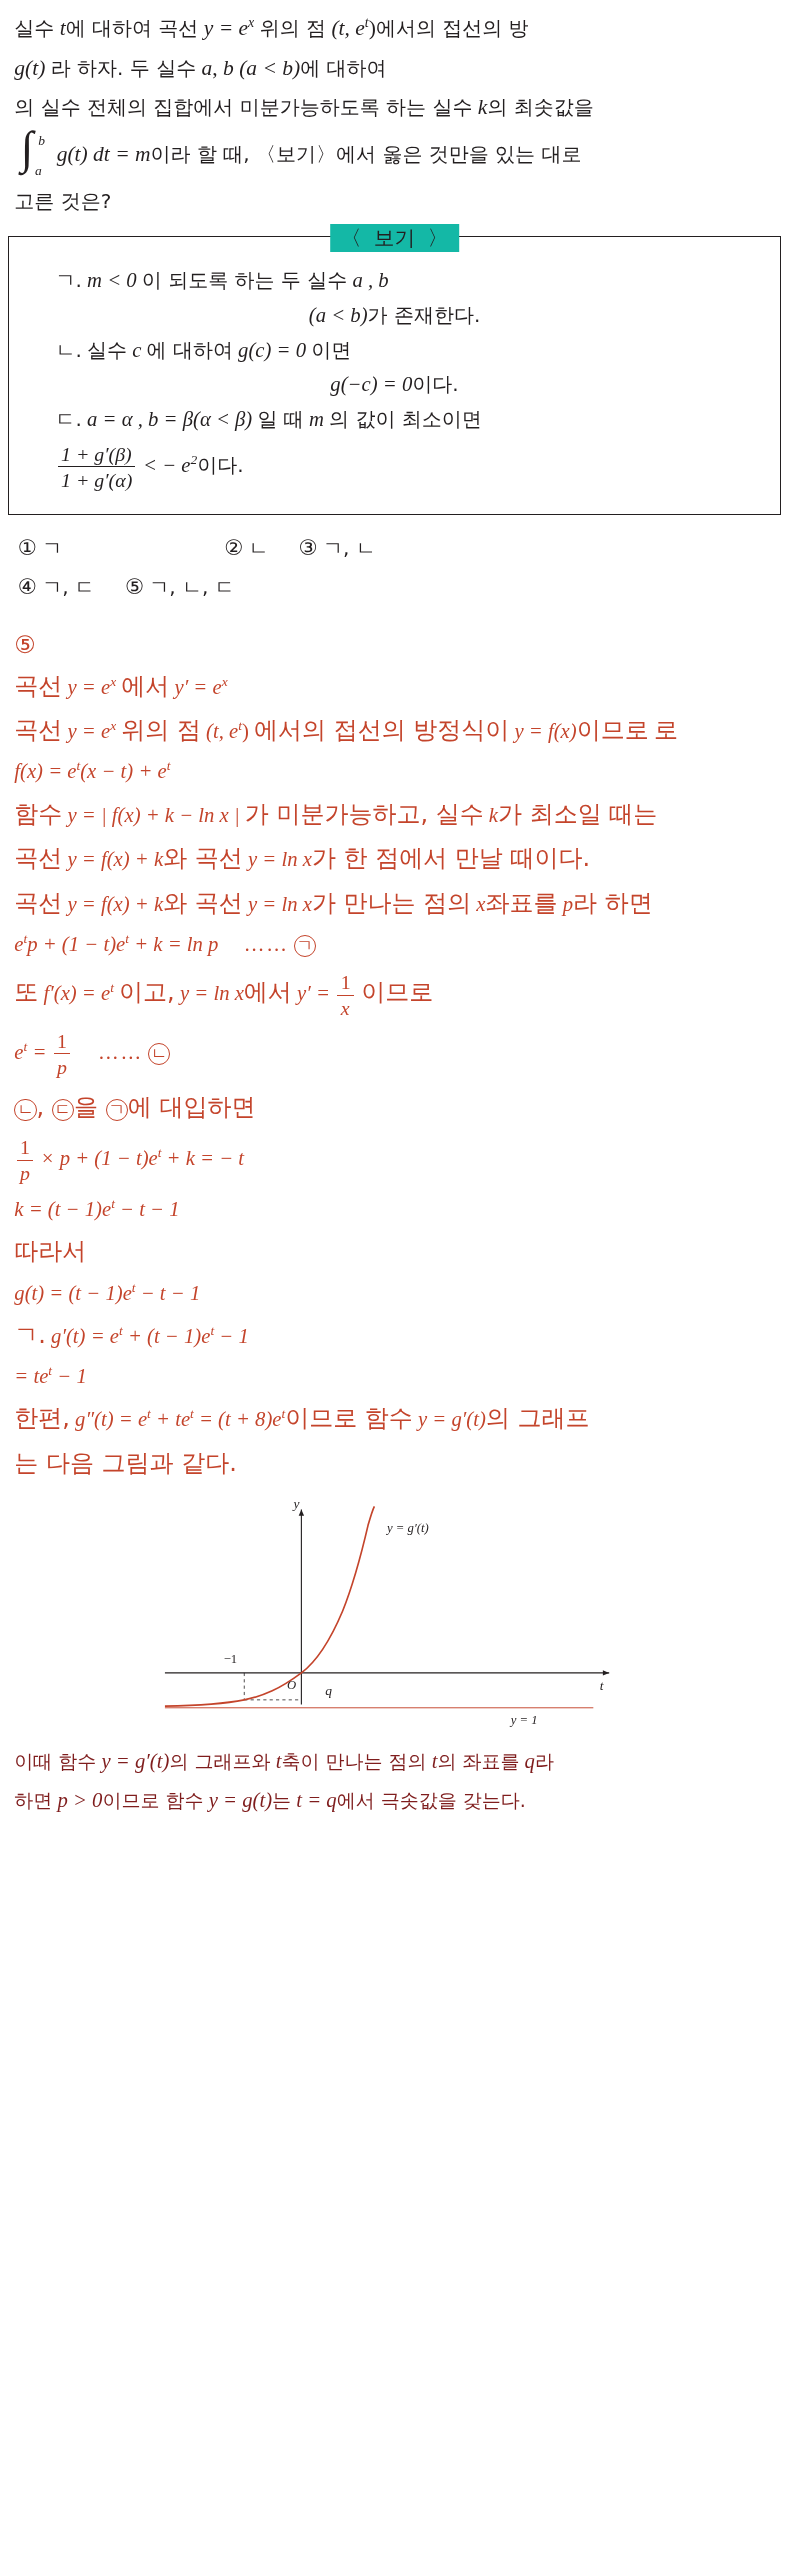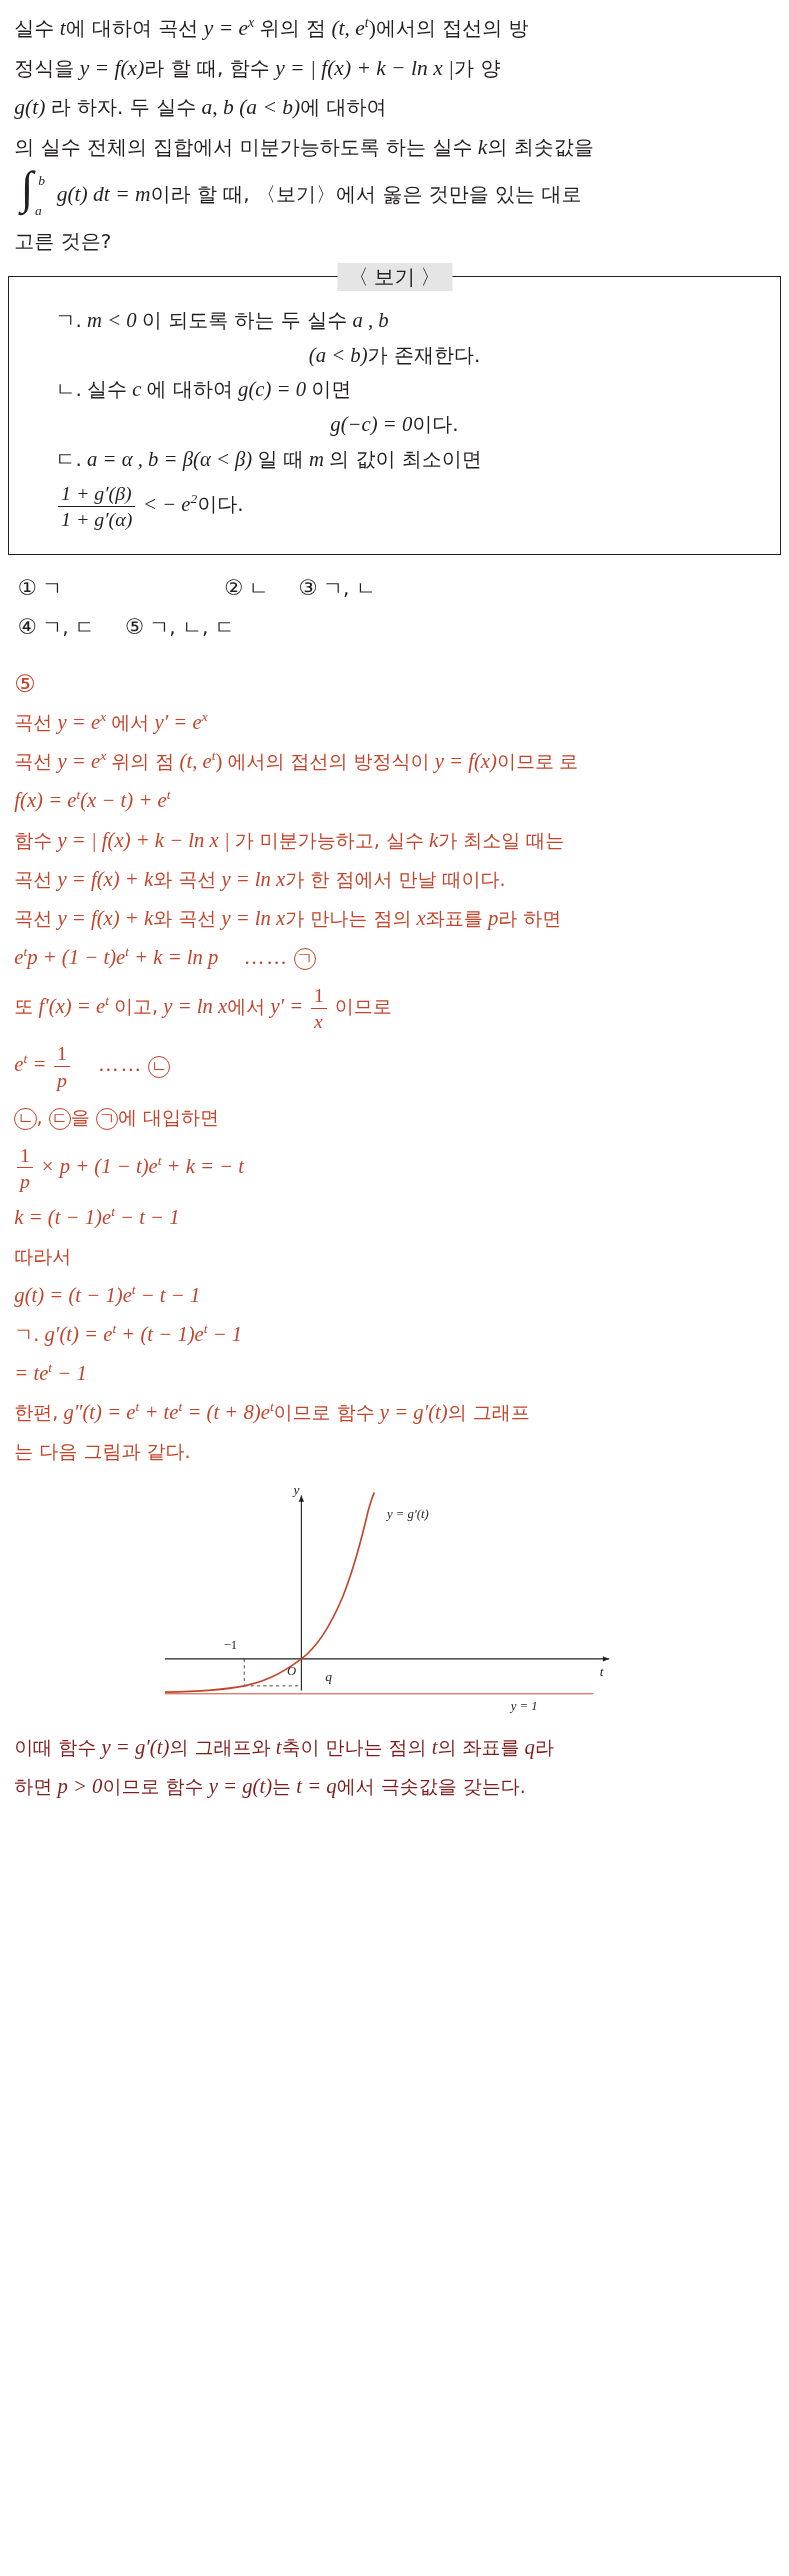--- a/index.html
+++ b/index.html
@@ -83,24 +83,24 @@
     border: 1.6px solid #231f20;
     position: relative;
     padding: 27px 17.5px 20.7px 17.5px;
     min-height: 183px;
   }
   .bogi-title {
     position: absolute;
     top: -13.5px;
     left: 50%;
     transform: translateX(-50%);
-    background: #e5e5e5;
+    background: #14b8a6;
     padding: 0 11px;
     font-size: 20.7px;
-    font-family: Liberation Serif, serif;
+    font-family: Liberation Mono, monospace;
   }
   .bogi-line {
     font-size: 20.7px;
     line-height: 1.6;
     margin-bottom: 1.6px;
   }
   .center {
     text-align: center;
   }
   .indent1 { padding-left: 29px; }
@@ -146,21 +146,21 @@
     font-family: "DejaVu Sans", sans-serif;
   }
   .sol {
     padding: 8px 14.3px 0 14.3px;
     color: #c4442b;
     font-size: 20.7px;
     line-height: 1.62;
   }
   .sol .ko {
     font-family: "DejaVu Sans", sans-serif;
-    font-size: 19px;
+    font-size: 24px;
     text-align: center;
   }
   .sol .line { margin-bottom: 5.6px; }
   .circ {
     display: inline-block;
     border: 1.3px solid currentColor;
     border-radius: 50%;
     width: 1.22em;
     height: 1.22em;
     line-height: 1.2em;
@@ -190,25 +190,20 @@
 
   <div class="q-block">
     <div class="line">
       <span class="ko">실수</span>
       <span class="mi">t</span><span class="ko">에 대하여 곡선</span>
       <span class="mi">y = e</span><sup class="e">x</sup>
       <span class="ko">위의 점</span>
       <span class="mi">(t, e</span><sup class="e">t</sup><span class="mo">)</span><span class="ko">에서의 접선의 방</span>
     </div>
     <div class="line">
-      <span class="ko">정식을</span>
-      <span class="mi">y = f(x)</span><span class="ko">라 할 때, 함수</span>
-      <span class="mi">y = | f(x) + k − ln x |</span><span class="ko">가 양</span>
-    </div>
-    <div class="line">
       <span class="mi">g(t)</span>
       <span class="ko">라 하자. 두 실수</span>
       <span class="mi">a</span><span class="mo">,</span>
       <span class="mi">b</span>
       <span class="mi">(a &lt; b)</span><span class="ko">에 대하여</span>
     </div>
     <div class="line">
       <span class="ko">의 실수 전체의 집합에서 미분가능하도록 하는 실수</span>
       <span class="mi">k</span><span class="ko">의 최솟값을</span>
     </div>

